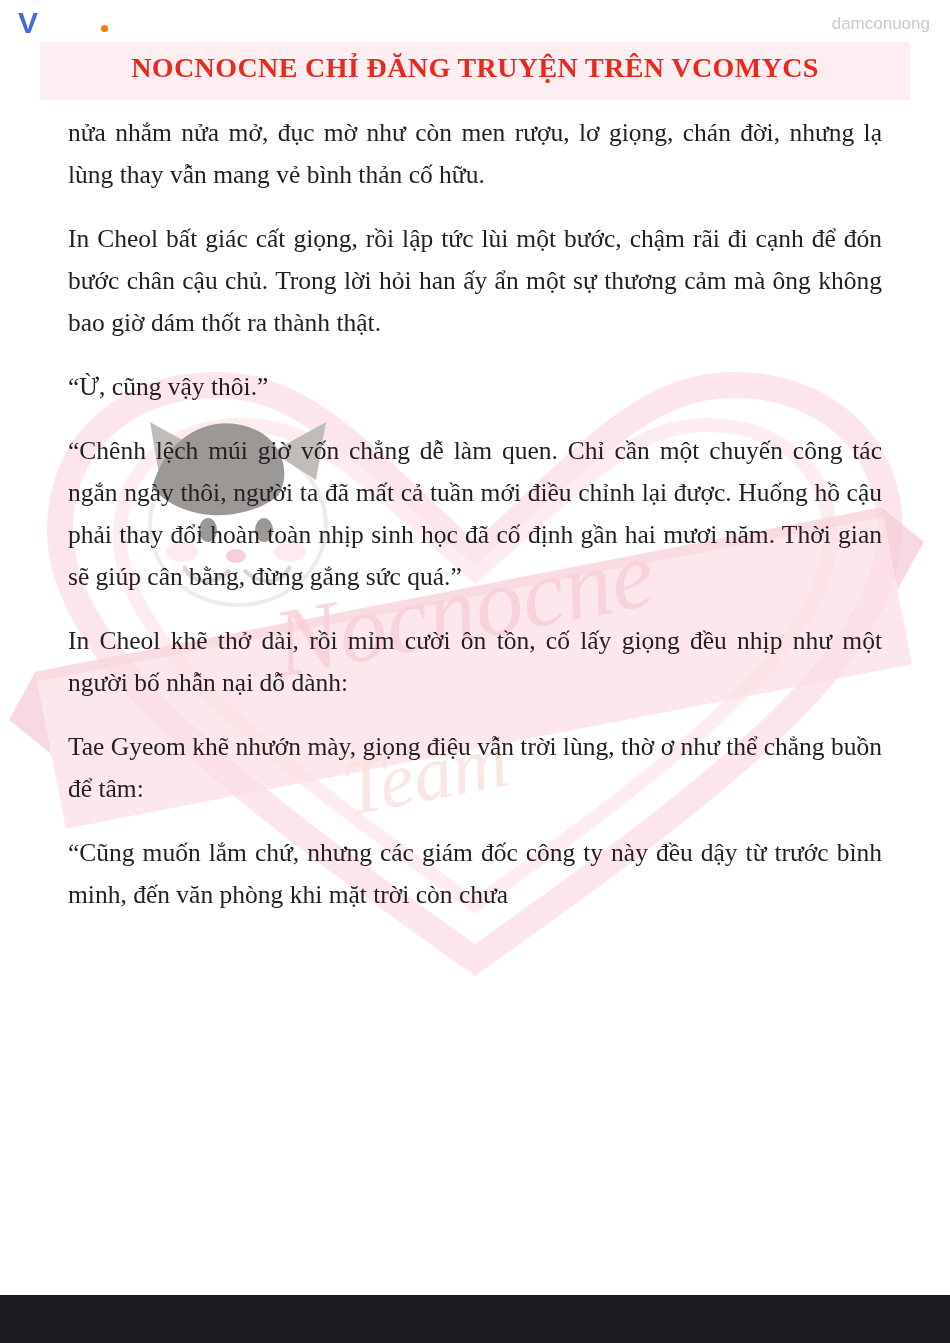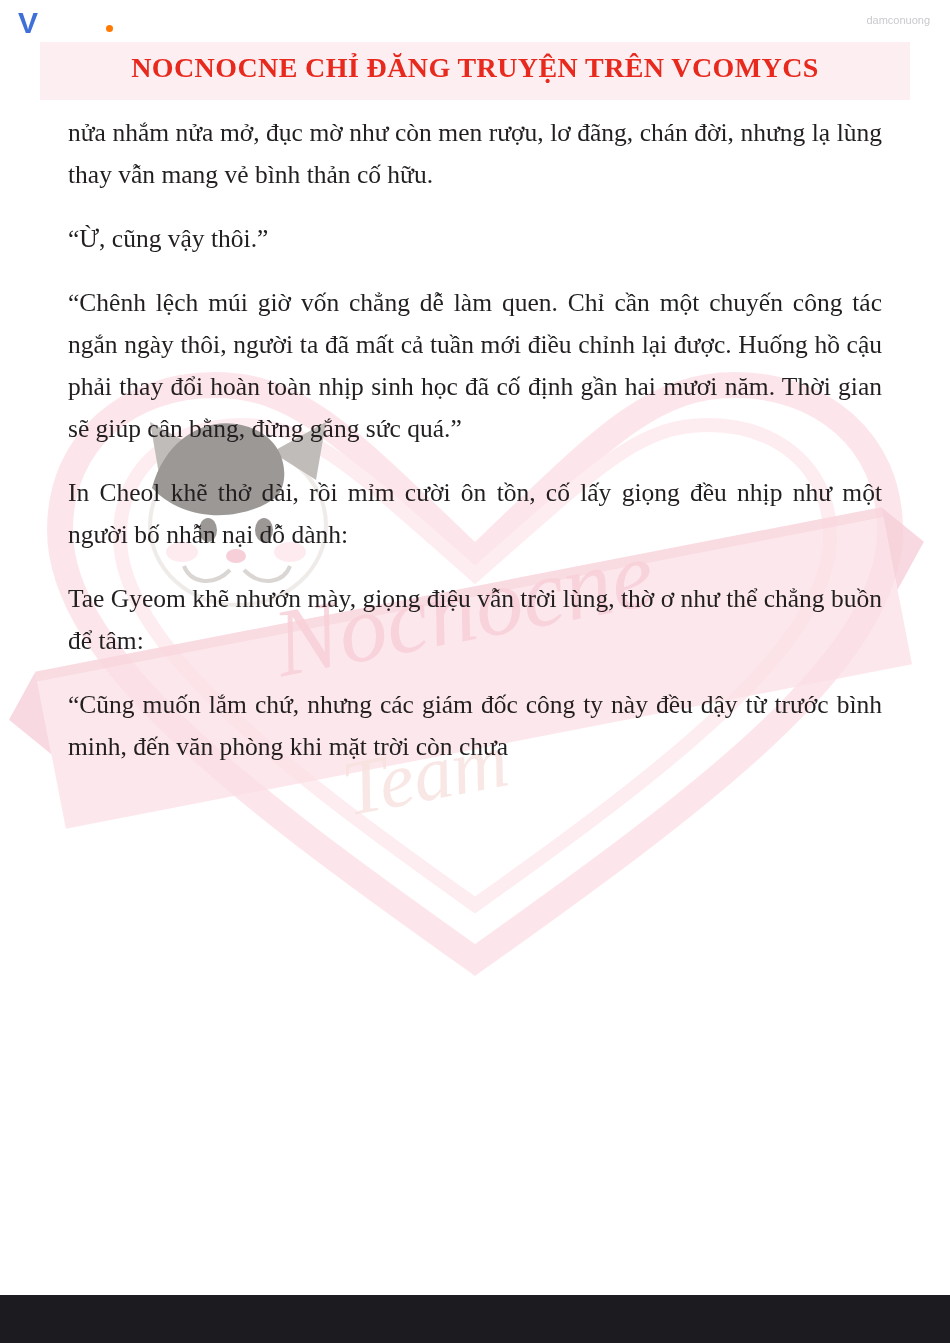--- a/index.html
+++ b/index.html
@@ -96,39 +96,39 @@
   .footer-logo .v {
     font-family: "Liberation Sans", sans-serif;
     font-weight: bold;
     font-size: 30px;
     line-height: 26px;
     color: #3f6fd8;
     letter-spacing: -1px;
   }
   .footer-logo .rest {
     font-family: "Liberation Sans", sans-serif;
-    font-weight: bold;
+    font-weight: normal;
     font-size: 25px;
     line-height: 25px;
     color: #ffffff;
     letter-spacing: 0.5px;
   }
   .footer-logo .dot {
     width: 7px;
     height: 7px;
     border-radius: 50%;
     background: #ff7a00;
     margin: 0 2px 4px 2px;
   }
   .footer-right {
     position: absolute;
     right: 20px;
     top: 14px;
     font-family: "Liberation Sans", sans-serif;
-    font-size: 11px;
+    font-size: 17px;
     color: #c9c9cf;
     z-index: 6;
   }
 </style>
 </head>
 <body>
 
 <div class="page">
 
   <svg class="watermark" viewBox="0 0 950 1343" xmlns="http://www.w3.org/2000/svg">
@@ -161,21 +161,22 @@
 
       <text x="470" y="640" text-anchor="middle" font-family="Liberation Serif, serif" font-size="96" font-style="italic" fill="#f2a8b8" opacity="0.85" transform="rotate(-11 470 640)">Nocnocne</text>
       <text x="430" y="800" text-anchor="middle" font-family="Liberation Serif, serif" font-size="78" font-style="italic" fill="#efc9c2" opacity="0.8" transform="rotate(-11 430 800)">Team</text>
     </g>
   </svg>
 
   <div class="header-banner"></div>
   <div class="header-title">NOCNOCNE CHỈ ĐĂNG TRUYỆN TRÊN VCOMYCS</div>
 
   <div class="content">
-    <p class="para">nửa nhắm nửa mở, đục mờ như còn men rượu, lơ đãng, chán đời, nhưng lạ lùng thay vẫn mang vẻ bình thản cố hữu.</p>
+    <p class="para">nửa nhắm nửa mở, đục mờ như còn men rượu, lơ giọng, chán đời, nhưng lạ lùng thay vẫn mang vẻ bình thản cố hữu.</p>
+    <p class="para">In Cheol bất giác cất giọng, rồi lập tức lùi một bước, chậm rãi đi cạnh để đón bước chân cậu chủ. Trong lời hỏi han ấy ẩn một sự thương cảm mà ông không bao giờ dám thốt ra thành thật.</p>
     <p class="para">“Ừ, cũng vậy thôi.”</p>
     <p class="para">“Chênh lệch múi giờ vốn chẳng dễ làm quen. Chỉ cần một chuyến công tác ngắn ngày thôi, người ta đã mất cả tuần mới điều chỉnh lại được. Huống hồ cậu phải thay đổi hoàn toàn nhịp sinh học đã cố định gần hai mươi năm. Thời gian sẽ giúp cân bằng, đừng gắng sức quá.”</p>
     <p class="para">In Cheol khẽ thở dài, rồi mỉm cười ôn tồn, cố lấy giọng đều nhịp như một người bố nhẫn nại dỗ dành:</p>
     <p class="para">Tae Gyeom khẽ nhướn mày, giọng điệu vẫn trời lùng, thờ ơ như thể chẳng buồn để tâm:</p>
     <p class="para last">“Cũng muốn lắm chứ, nhưng các giám đốc công ty này đều dậy từ trước bình minh, đến văn phòng khi mặt trời còn chưa</p>
   </div>
 
   <div class="footer-bar"></div>
   <div class="footer-logo">
     <span class="v">V</span>

